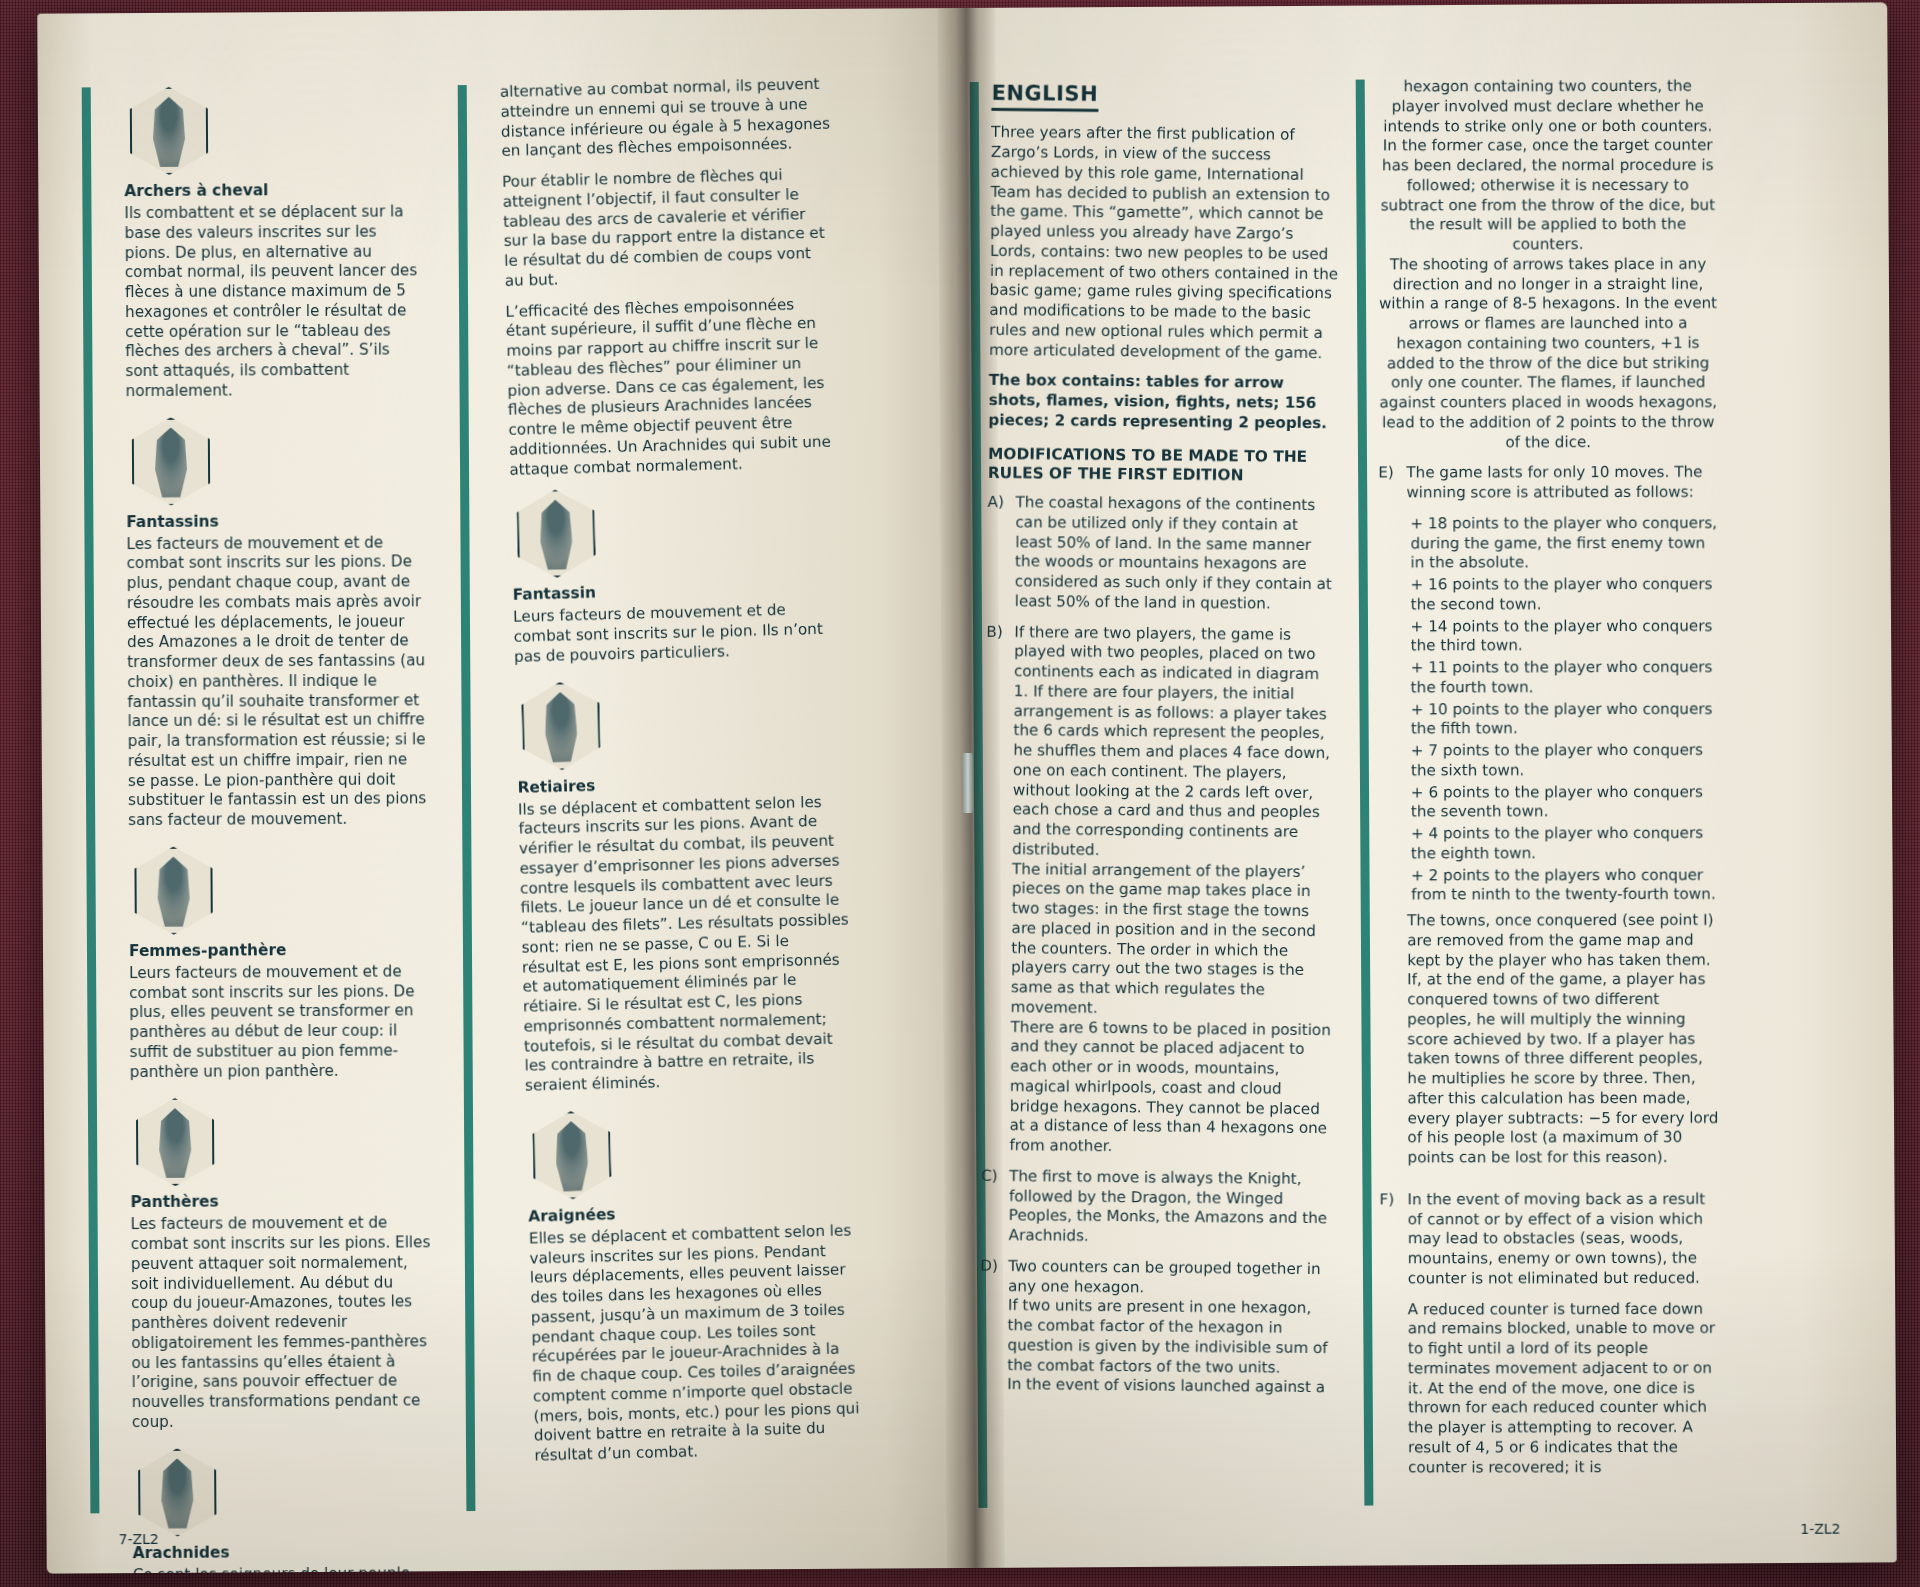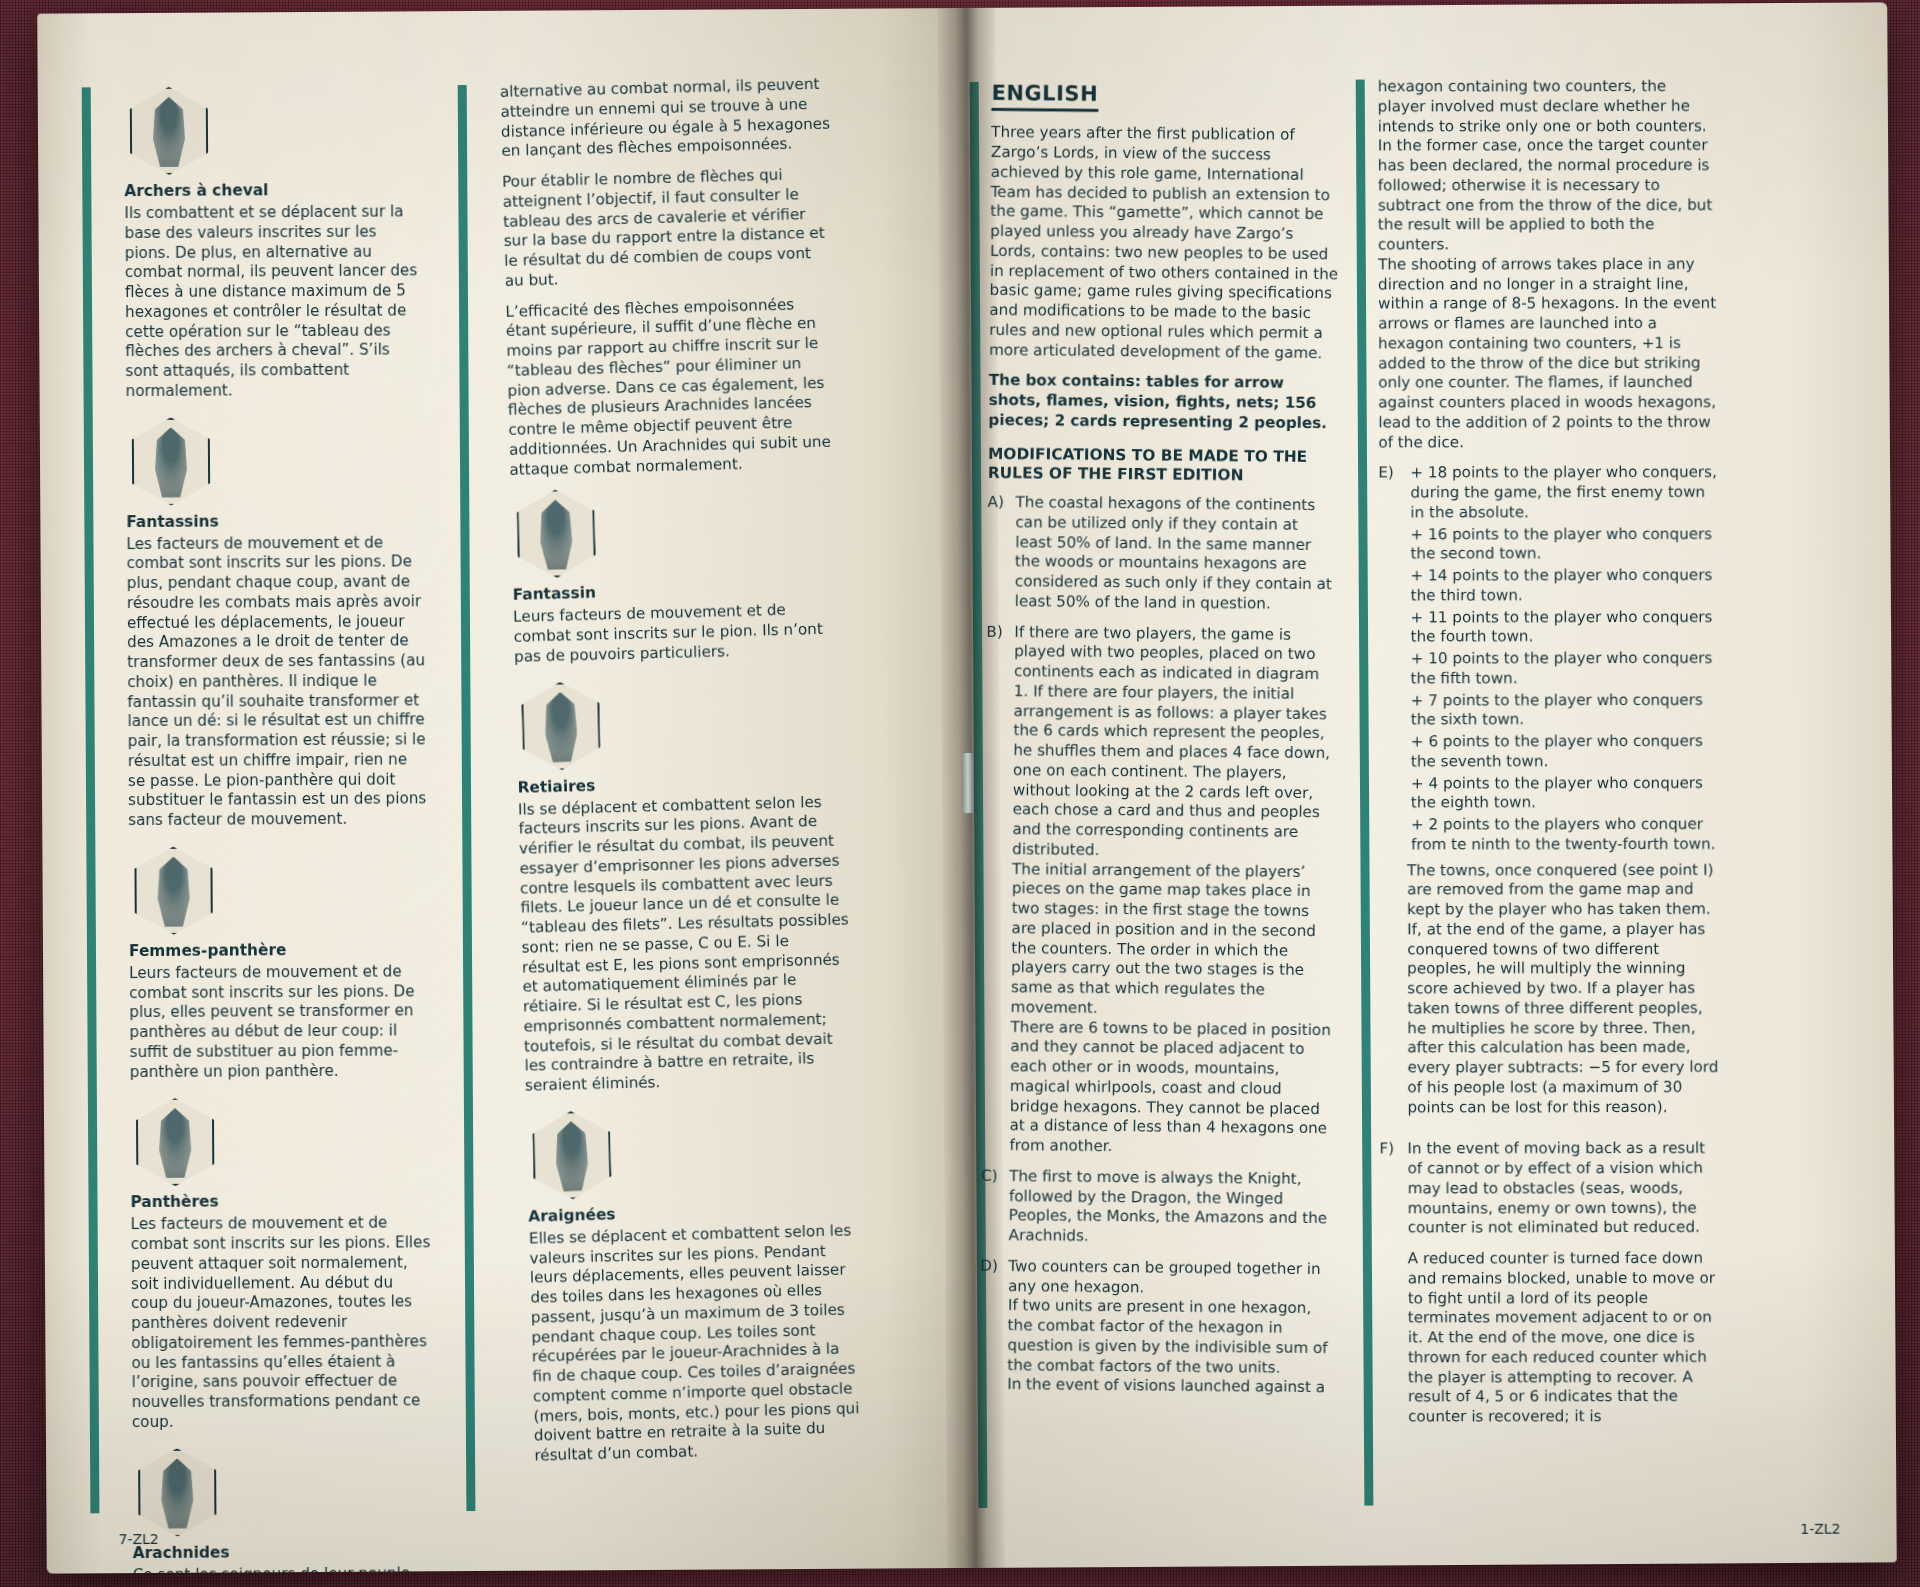--- a/index.html
+++ b/index.html
@@ -316,26 +316,27 @@
       </div>
       <div class="item">
         <div class="lbl">D)</div>
         <div class="bdy" style="white-space:pre-line;">Two counters can be grouped together in any one hexagon.
 If two units are present in one hexagon, the combat factor of the hexagon in question is given by the indivisible sum of the combat factors of the two units.
 In the event of visions launched against a</div>
       </div>
     </div>
 
     <div class="col" id="R2">
-      <p style="white-space:pre-line;">hexagon containing two counters, the player involved must declare whether he intends to strike only one or both counters. In the former case, once the target counter has been declared, the normal procedure is followed; otherwise it is necessary to subtract one from the throw of the dice, but the result will be applied to both the counters.
+      <p style="white-space:pre-line;text-align:center;">hexagon containing two counters, the player involved must declare whether he intends to strike only one or both counters. In the former case, once the target counter has been declared, the normal procedure is followed; otherwise it is necessary to subtract one from the throw of the dice, but the result will be applied to both the counters.
 The shooting of arrows takes place in any direction and no longer in a straight line, within a range of 8-5 hexagons. In the event arrows or flames are launched into a hexagon containing two counters, +1 is added to the throw of the dice but striking only one counter. The flames, if launched against counters placed in woods hexagons, lead to the addition of 2 points to the throw of the dice.</p>
 
       <div class="item">
         <div class="lbl">E)</div>
         <div class="bdy">
+          <p>The game lasts for only 10 moves. The winning score is attributed as follows:</p>
           <div class="lines">
             <p>+ 18 points to the player who conquers, during the game, the first enemy town in the absolute.</p>
             <p>+ 16 points to the player who conquers the second town.</p>
             <p>+ 14 points to the player who conquers the third town.</p>
             <p>+ 11 points to the player who conquers the fourth town.</p>
             <p>+ 10 points to the player who conquers the fifth town.</p>
             <p>+  7 points to the player who conquers the sixth town.</p>
             <p>+  6 points to the player who conquers the seventh town.</p>
             <p>+  4 points to the player who conquers the eighth town.</p>
             <p>+  2 points to the players who conquer from te ninth to the twenty-fourth town.</p>

